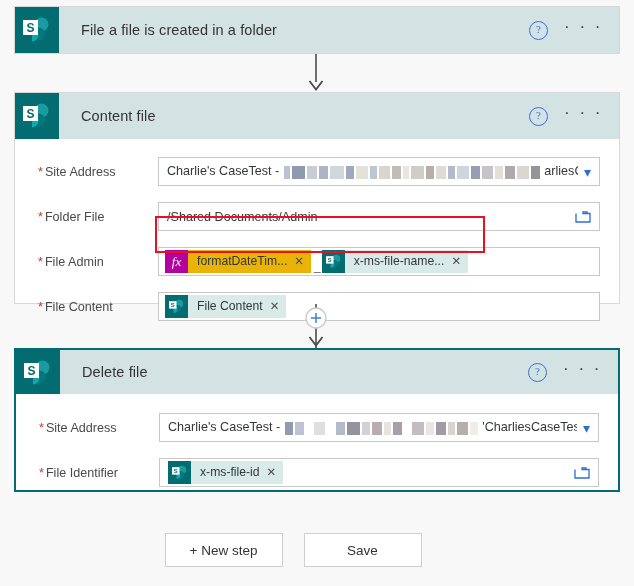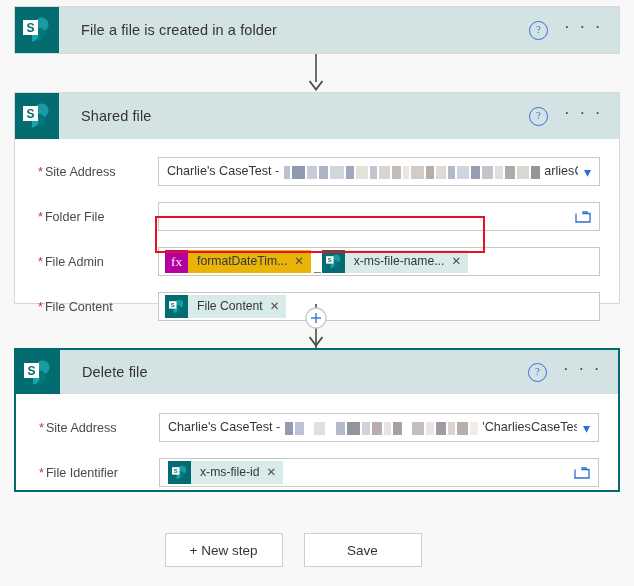--- a/index.html
+++ b/index.html
@@ -156,20 +156,21 @@
   }
   .chip-ico {
     width: 23px; height: 23px;
     flex: 0 0 23px;
     position: relative;
   }
   .chip-ico.fx {
     background: #b4009e;
     color: #ffffff;
     font-family: "Liberation Serif", serif;
+    font-style: italic;
     font-size: 13px;
     text-align: center;
     line-height: 23px;
   }
   .chip-ico.sp { background: #036c70; }
   .chip-ico.sp svg { position: absolute; left: 3px; top: 3px; }
   .chip-body {
     padding: 0 7px 0 9px;
     height: 23px;
     line-height: 23px;
@@ -245,21 +246,21 @@
     <div class="card-header">
       <div class="sp-icon">
         <svg class="sp-glyph" viewBox="0 0 32 30">
           <circle cx="20.5" cy="9.5" r="7" fill="#1a9ba1"></circle>
           <circle cx="17.5" cy="19" r="6.5" fill="#03787c"></circle>
           <path d="M11 13.5 A6.5 6.5 0 0 1 17.5 20 A6.5 6.5 0 0 1 11 26.5 Z" fill="#14a5ad"></path>
           <rect x="2" y="5" width="15" height="15" fill="#ffffff"></rect>
           <text x="9.5" y="16.5" font-family="Liberation Sans, sans-serif" font-size="12" font-weight="bold" fill="#036c70" text-anchor="middle">S</text>
         </svg>
       </div>
-      <div class="card-title">Shared file</div>
+      <div class="card-title">Content file</div>
       <div class="hdr-actions">
         <div class="help-icon">?</div>
         <div class="ellipsis">· · ·</div>
       </div>
     </div>
 
     <div class="card-body">
 
       <div class="field-row" style="margin-top:14px;">
         <div class="field-label">
@@ -273,20 +274,21 @@
           </span>
           <span class="chevron">▾</span>
         </div>
       </div>
 
       <div class="field-row" style="margin-top:8px;">
         <div class="field-label">
           <span class="req">*</span><span>Folder File</span>
         </div>
         <div class="field-control">
+          <span class="field-text">/Shared Documents/Admin</span>
           <svg class="folder-icon" viewBox="0 0 16 13">
             <path d="M1 3.5 L1 12 L15 12 L15 3.5 L8 3.5 L8 1.8 L12 1.8 L12 3.5" fill="none" stroke="#2a6fd4" stroke-width="1.3"></path>
           </svg>
         </div>
       </div>
 
       <div class="field-row" style="margin-top:8px;">
         <div class="field-label">
           <span class="req">*</span><span>File Admin</span>
         </div>

